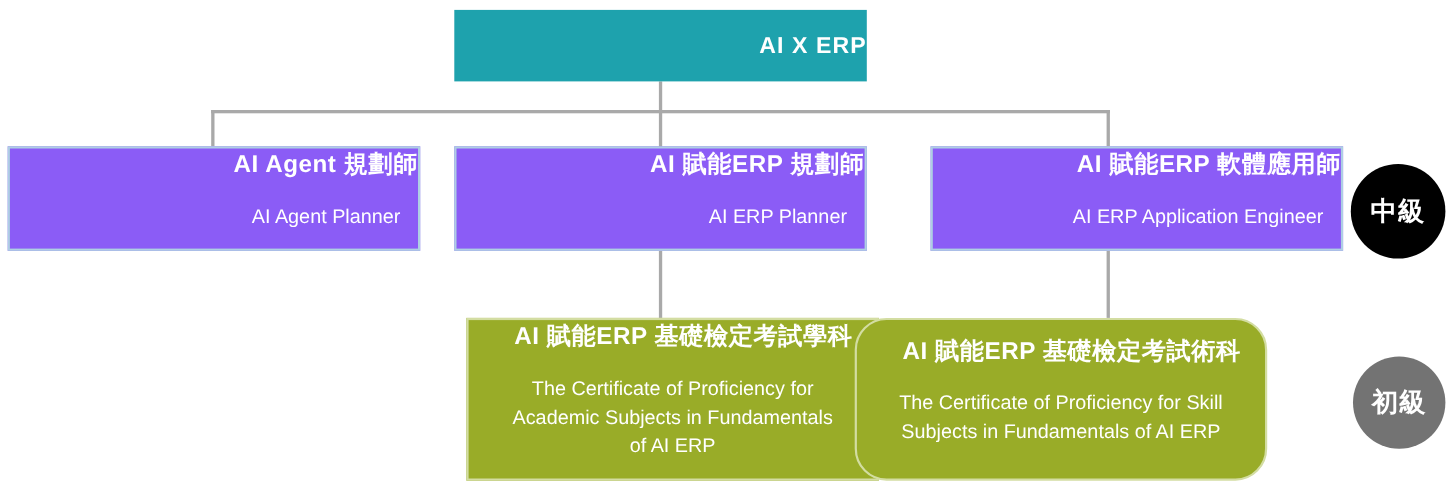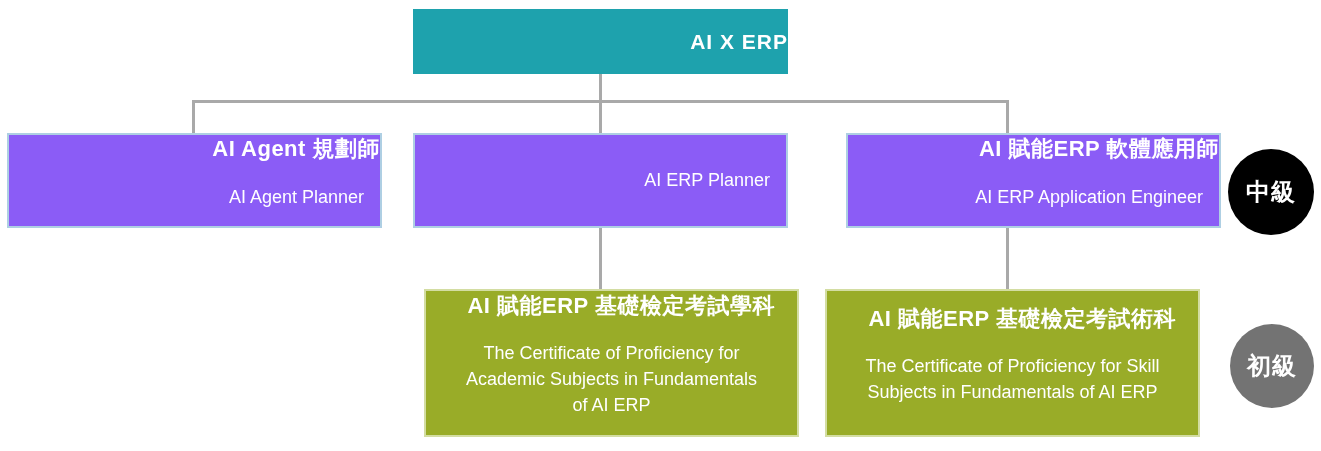--- a/index.html
+++ b/index.html
@@ -35,21 +35,21 @@
   .node-green {
     top: 289px; height: 148px; width: 375px;
     background: #99ac28;
     border: 2px solid #d3dda2;
     padding: 6px 22px;
   }
   .blue-1 { left: 7px; }
   .blue-2 { left: 413px; }
   .blue-3 { left: 846px; }
   .green-1 { left: 424px; }
-  .green-2 { left: 825px; }
+  .green-2 { left: 777px; border-radius: 29px; }
   .title-zh {
     font-size: 22px; font-weight: bold; line-height: 1.3;
     margin: 0 0 4px 0; letter-spacing: 0.5px;
   }
   .title-en {
     font-size: 18px; font-weight: normal; line-height: 1.45; margin: 16px;
   }
   .badge {
     position: absolute;
     border-radius: 50%;
@@ -88,20 +88,21 @@
   <div class="node node-root">
     <span>AI X ERP</span>
   </div>
 
   <div class="node node-blue blue-1">
     <p class="title-zh">AI Agent 規劃師</p>
     <p class="title-en">AI Agent Planner</p>
   </div>
 
   <div class="node node-blue blue-2">
+    <p class="title-zh">AI 賦能ERP 規劃師</p>
     <p class="title-en">AI ERP Planner</p>
   </div>
 
   <div class="node node-blue blue-3">
     <p class="title-zh">AI 賦能ERP 軟體應用師</p>
     <p class="title-en">AI ERP Application Engineer</p>
   </div>
 
   <div class="badge badge-mid">
     <span>中級</span>

